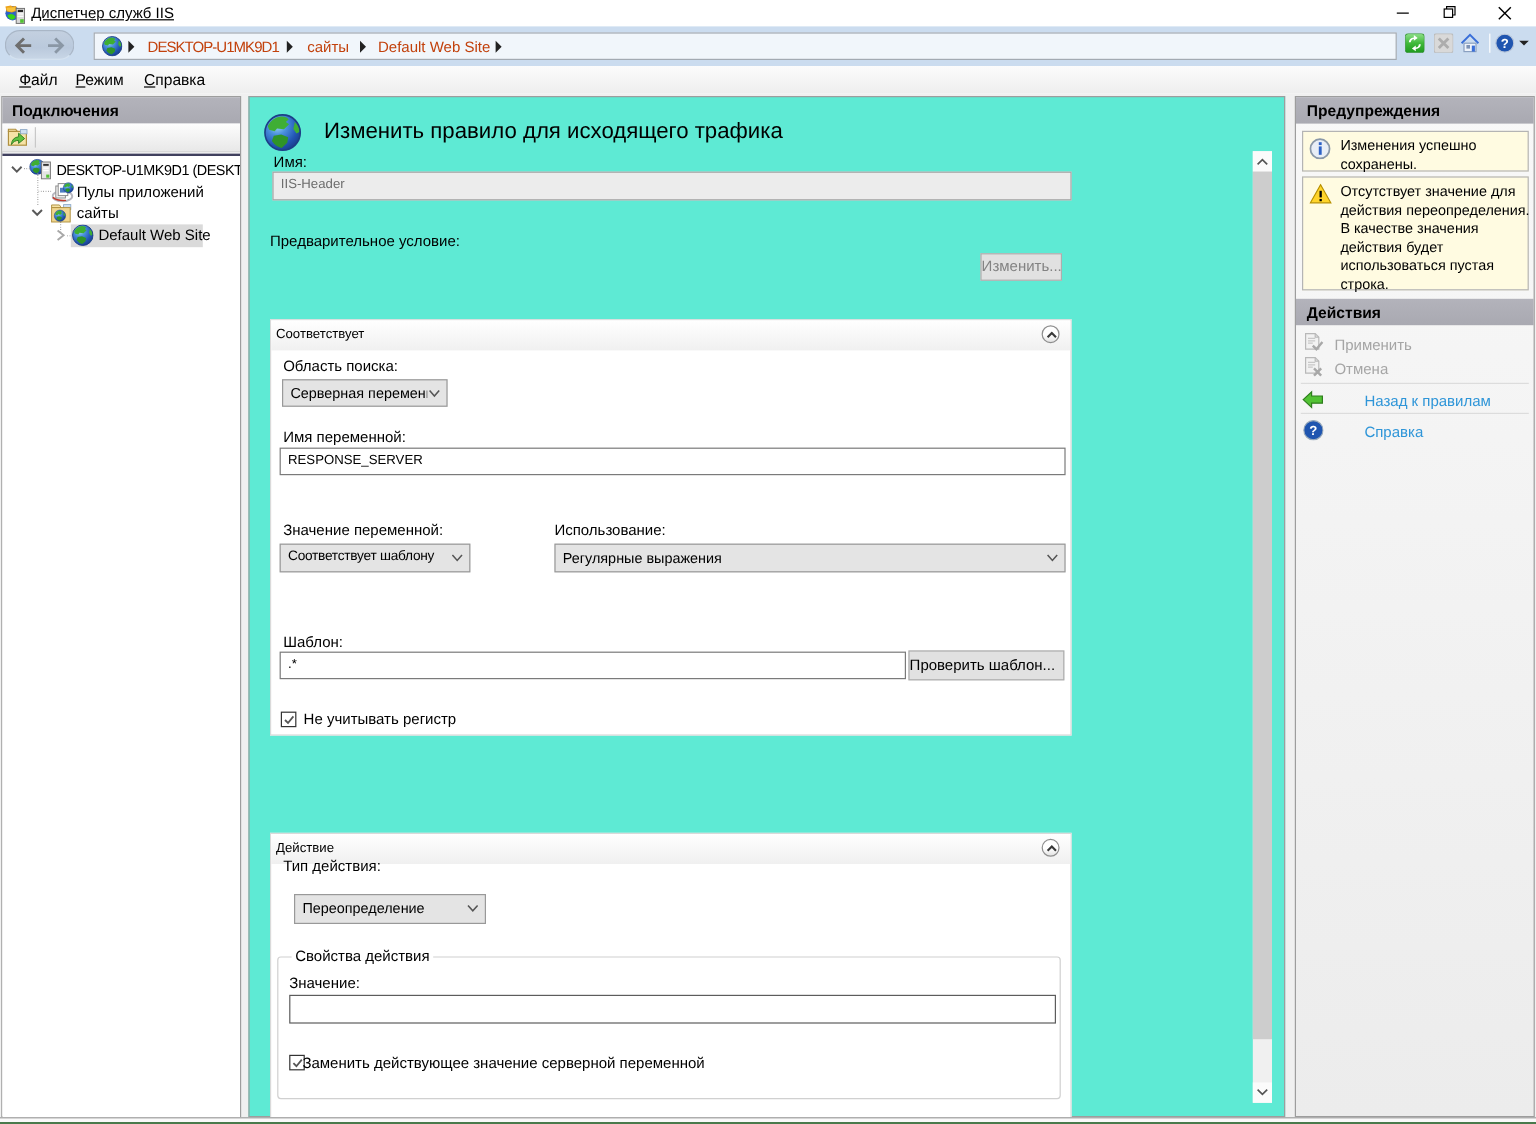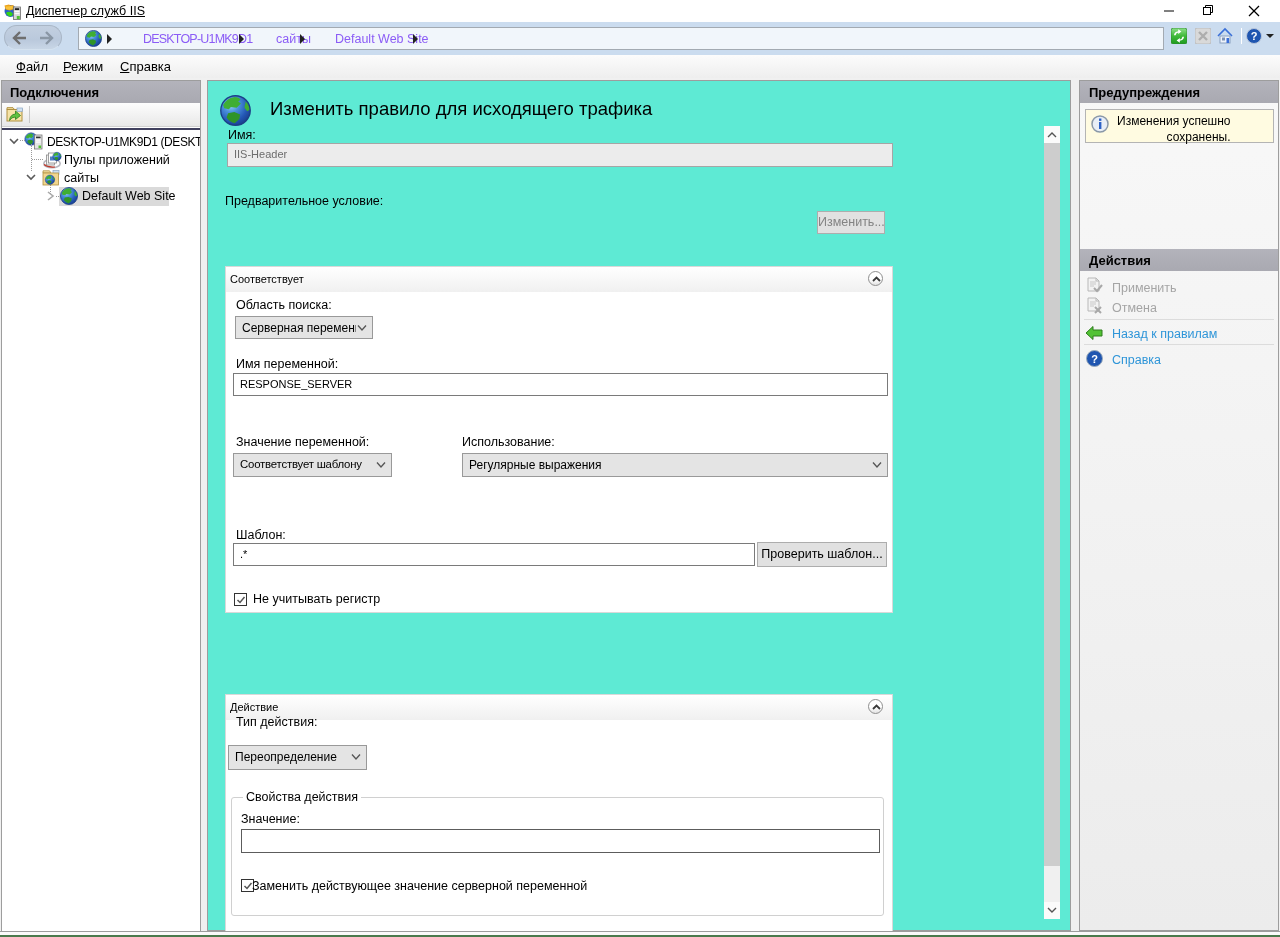--- a/index.html
+++ b/index.html
@@ -8,21 +8,21 @@
 .abs { position:absolute; }
 
 
 #titlebar { left:0; top:0; width:1280px; height:22px; background:#fff; }
 #titletext { left:26px; top:4px; font-size:12.5px;text-decoration:underline; }
 
 
 #toolbar { left:0; top:22px; width:1280px; height:33px; background:#cbdcef; }
 #blob { left:4px; top:25px; width:58px; height:25px; border-radius:13px; background:linear-gradient(#c3d0e0,#bac9dc 60%,#c8d6e6); border:1px solid #a9b6c6; border-bottom-color:#d5e2ef; }
 #crumbbox { left:78px; top:27px; width:1086px; height:23px; background:#f1f6fb; border:1px solid #a3aab2; }
-.crumbtxt { top:32px; font-size:12.5px; color:#8b5cf6;margin-left:20px; }
+.crumbtxt { top:32px; font-size:12.5px; color:#c2410c; }
 .crumbsep { top:34px; width:0; height:0; border-left:5px solid #222; border-top:5px solid transparent; border-bottom:5px solid transparent; }
 
 
 #menubar { left:0; top:55px; width:1280px; height:23px; background:linear-gradient(#fcfcfc,#eeeeee); }
 .menuitem { top:59px; font-size:13px; }
 .menuitem u { text-decoration:underline; }
 
 
 #framebg { left:0; top:78px; width:1280px; height:859px; background:#f0f0f0; }
 #greenline { left:0; top:935px; width:1280px; height:2px; background:#4a7a4c; }
@@ -40,41 +40,41 @@
 
 #center { left:207px; top:80px; width:864px; height:851px; background:#5eead4; border:1px solid #9d9d9d; }
 #bigtitle { left:62px; top:17px; font-size:18.5px; }
 label.f { position:absolute; font-size:12.5px; white-space:nowrap; }
 .tbox { position:absolute; background:#fff; border:1px solid #7a7a7a; font-size:12.5px; }
 .tbox span { position:absolute; left:6px; top:4px; font-size:11px; }
 .dis { background:#ececec; border:1px solid #a5a5a5; color:#6d6d6d; }
 .combo { position:absolute; background:#e4e4e4; border:1px solid #999; font-size:12.5px; }
 .combo span { position:absolute; left:6px; top:4px; right:20px; white-space:nowrap; overflow:hidden; font-size:12px; }
 .combo svg { position:absolute; right:5px; top:7px; }
-.btn { position:absolute; background:#e1e1e1; border:1px solid #adadad; font-size:12.5px; text-align:center; }
+.btn { position:absolute; background:#e1e1e1; border:1px solid #adadad; font-size:12.5px; }
 .btn.dis2 { color:#838383; }
 .section { position:absolute; border:1px solid #d9d9d9; background:#fff; }
 .sec-head { position:absolute; left:0; top:0; right:0; height:25px; background:linear-gradient(#ffffff,#f0f0f0); }
 .sec-title { position:absolute; left:4px; top:6px; font-size:11px; }
 .collapser { position:absolute; right:9px; top:4px; width:15px; height:15px; border:1px solid #8e8e8e; border-radius:50%; background:linear-gradient(#ffffff 55%,#e3e3e3); }
 .cb { position:absolute; width:13px; height:13px; border:1px solid #333; background:#fff; }
 .fieldset { position:absolute; border:1px solid #d0d0d0; border-radius:3px; }
 .legend { position:absolute; background:#fff; padding:0 3px; font-size:12.5px; }
 
 
 #vscroll { left:1044px; top:126px; width:16px; height:793px; background:#f0f0f0; position:absolute; }
 #vthumb { position:absolute; left:0; top:17px; width:16px; height:723px; background:#cdcdcd; }
 
 
-#rightpanel { left:1079px; top:80px; width:200px; height:851px; background:linear-gradient(#f8f8f8,#ececec); border:1px solid #9d9d9d;text-align:right; }
+#rightpanel { left:1079px; top:80px; width:200px; height:851px; background:linear-gradient(#f8f8f8,#ececec); border:1px solid #9d9d9d; }
 .rp-header { position:absolute; left:0; width:198px; height:22px; background:linear-gradient(#b3b3bb,#a9a9b1); font-weight:bold; font-size:13px; }
 .rp-header span { position:absolute; left:9px; top:4px; }
 .alert { position:absolute; left:5px; width:189px; background:#fffbe1; border:1px solid #b4b4b4; font-size:12.5px; }
 .alert .atext { position:absolute; left:31px; top:4px; line-height:15.6px; font-size:12px; white-space:nowrap; }
-.rp-link { position:absolute; font-size:12.5px; color:#2e95d8; }
+.rp-link { position:absolute; font-size:12.5px; color:#2e95d8;margin-left:25px; }
 .rp-grey { position:absolute; font-size:12.5px; color:#a5a5a5; }
 .rp-sep { position:absolute; left:4px; width:190px; height:1px; background:#dcdcdc; }
 </style>
 </head>
 <body>
 <svg width="0" height="0" style="position:absolute">
 <defs>
 <radialGradient id="gocean" cx="35%" cy="30%" r="75%">
   <stop offset="0%" stop-color="#9fd8f7"></stop>
   <stop offset="35%" stop-color="#4a90dd"></stop>
@@ -302,21 +302,21 @@
 
   <div class="section" style="left:17px;top:613px;width:668px;height:238px">
     <div class="sec-head"></div>
     <div class="sec-title">Действие</div>
     <div class="collapser">
         <svg style="position:absolute;left:3px;top:4px" width="9" height="7" viewBox="0 0 9 7">
           <path d="M1 5 L4.5 1.5 L8 5" fill="none" stroke="#3a3a3a" stroke-width="1.8"></path>
         </svg>
       </div>
     <label class="f" style="left:10px;top:20px">Тип действия:</label>
-    <div class="combo" style="left:2px;top:50px;width:139px;height:25px">
+    <div class="combo" style="left:19px;top:50px;width:160px;height:25px">
         <span>Переопределение</span>
         <svg width="10" height="8" viewBox="0 0 10 8">
           <path d="M1 1.5 L5 6 L9 1.5" fill="none" stroke="#555" stroke-width="1.3"></path>
         </svg>
       </div>
     <div class="fieldset" style="left:5px;top:102px;width:653px;height:119px"></div>
     <div class="legend" style="left:17px;top:95px">Свойства действия</div>
     <label class="f" style="left:15px;top:117px">Значение:</label>
     <div class="tbox" style="left:15px;top:134px;width:639px;height:24px;border-color:#5c5c5c"></div>
     <div class="cb" style="left:15px;top:184px">
@@ -345,20 +345,28 @@
       <span>Предупреждения</span>
     </div>
   <div class="alert" style="top:28px;height:34px">
     <svg style="position:absolute;left:5px;top:5px" width="18" height="18" viewBox="0 0 18 18">
       <circle cx="9" cy="9" r="8" fill="#e8eef6" stroke="#8a98a8" stroke-width="1.5"></circle>
       <rect x="8" y="7" width="2.4" height="7" fill="#2d62c6"></rect>
       <rect x="8" y="3.5" width="2.4" height="2.4" fill="#2d62c6"></rect>
     </svg>
     <div class="atext">Изменения успешно<br>сохранены.</div>
   </div>
+  <div class="alert" style="top:66px;height:95px">
+    <svg style="position:absolute;left:5px;top:5px" width="19" height="17" viewBox="0 0 19 17">
+      <path d="M9.5 1 L18 16 L1 16 Z" fill="#ffd42a" stroke="#b89000" stroke-width="1"></path>
+      <rect x="8.6" y="6" width="1.9" height="5.5" fill="#000"></rect>
+      <rect x="8.6" y="12.8" width="1.9" height="1.9" fill="#000"></rect>
+    </svg>
+    <div class="atext">Отсутствует значение для<br>действия переопределения.<br>В качестве значения<br>действия будет<br>использоваться пустая<br>строка.</div>
+  </div>
   <div class="rp-header" style="top:168px">
       <span>Действия</span>
     </div>
   <svg style="position:absolute;left:6px;top:196px" width="17" height="17" viewBox="0 0 17 17">
     <path d="M2 1 h8 l3 3 v10 h-11 Z" fill="#f2f2f2" stroke="#b8b8b8"></path>
     <path d="M10 1 v3 h3" fill="none" stroke="#b8b8b8"></path>
     <path d="M4 5 h6 M4 7 h6 M4 9 h4" stroke="#c8c8c8"></path>
     <path d="M8 11 l3 3 5-6" fill="none" stroke="#a8a8a8" stroke-width="2"></path>
   </svg>
   <div class="rp-grey" style="left:32px;top:200px">Применить</div>

